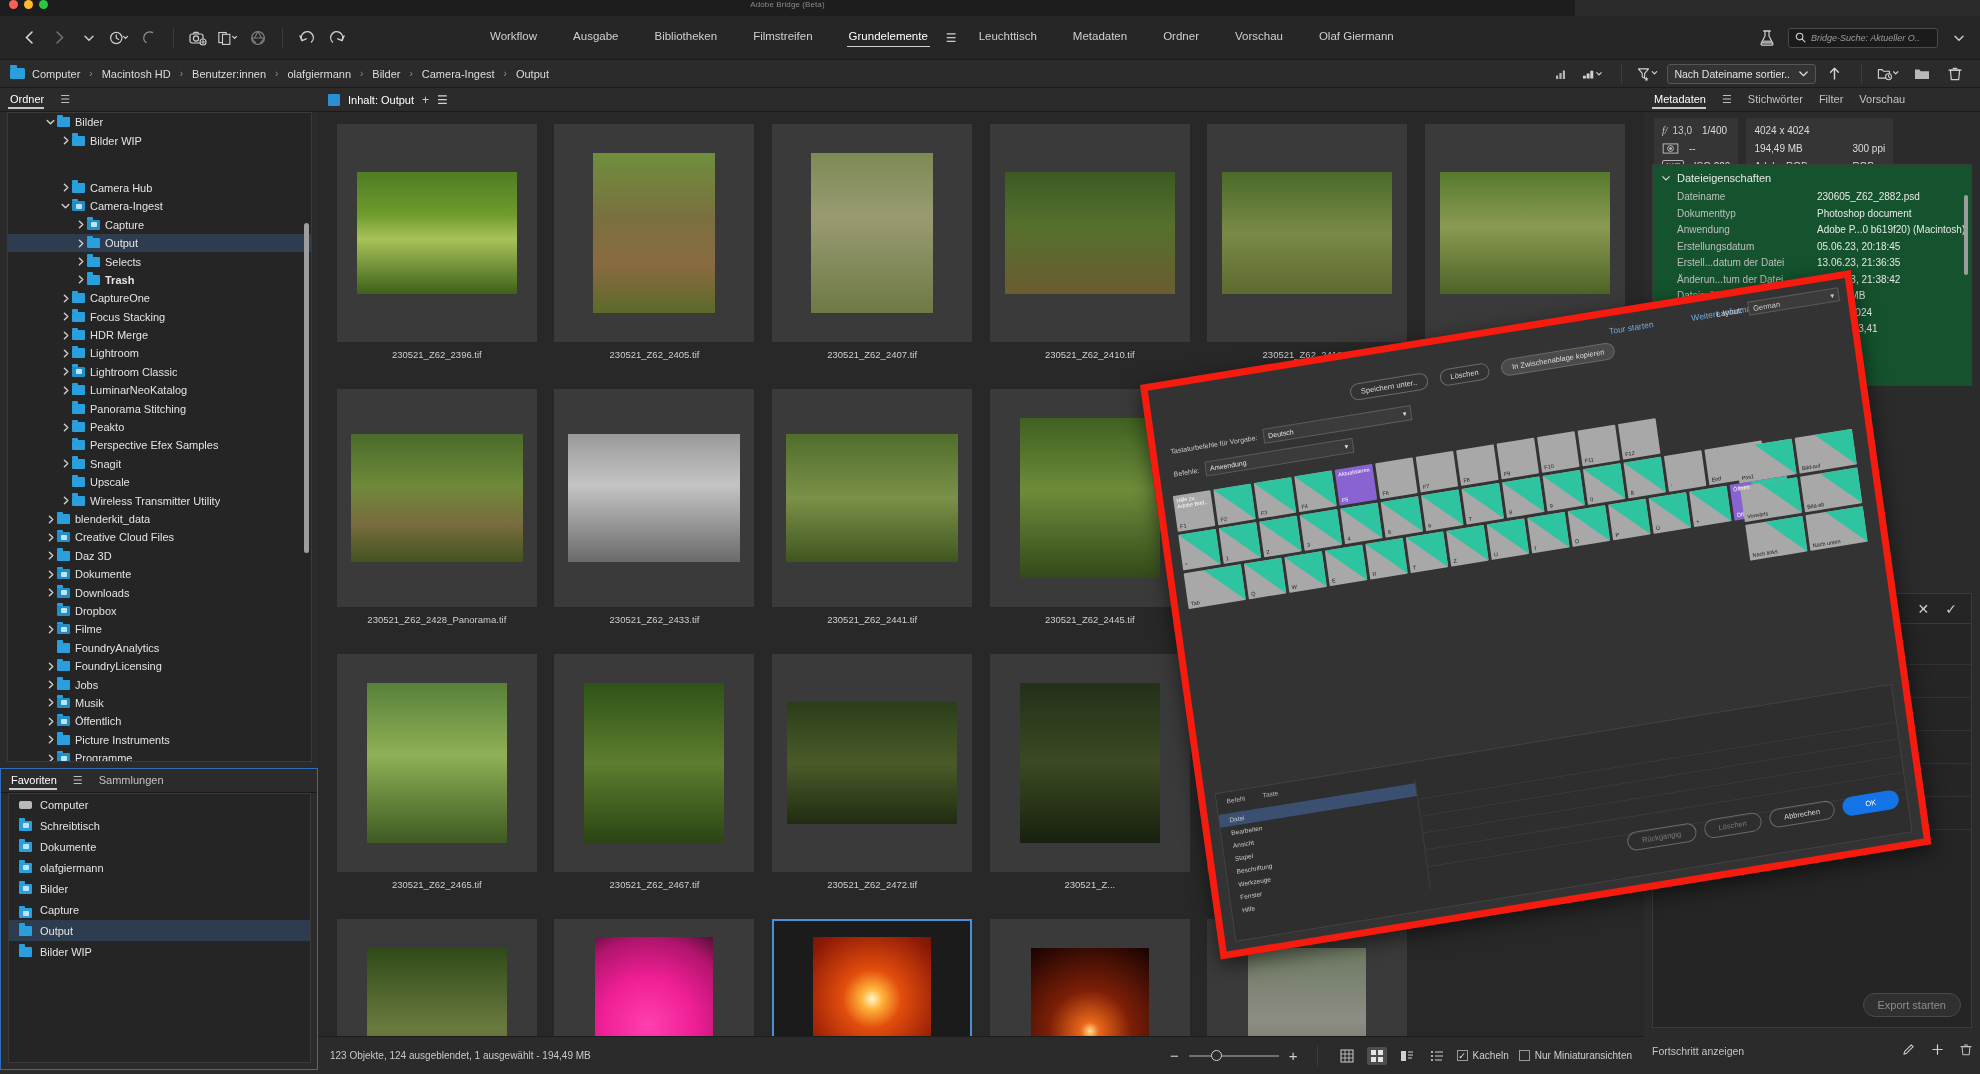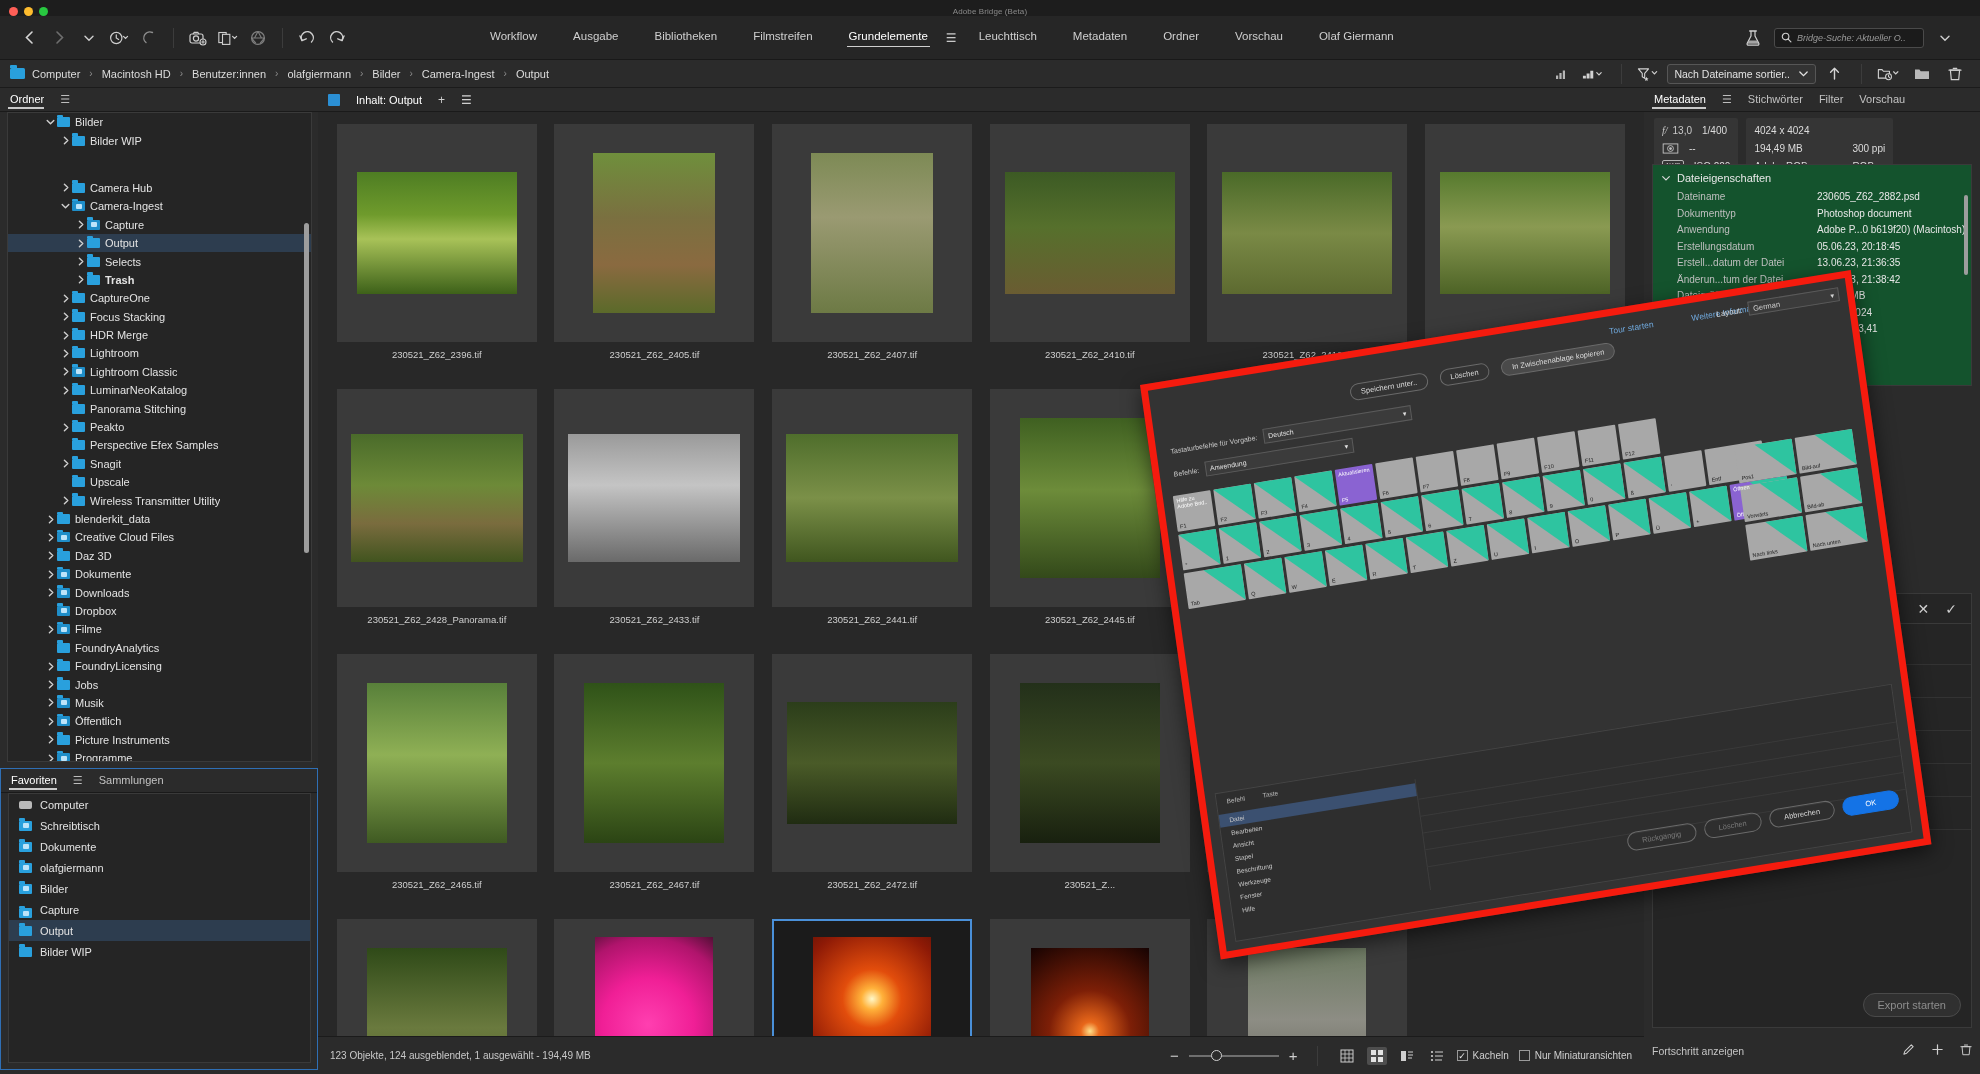--- a/index.html
+++ b/index.html
@@ -8,22 +8,22 @@
     background: #1e1e1e;
     font-family: "Liberation Sans", sans-serif;
     color: #d4d4d4;
     overflow: hidden;
     -webkit-font-smoothing: antialiased;
   }
   .app { position: relative; width: 1980px; height: 1074px; background: #2b2b2b; }
 
   
   .titlebar {
-    position: absolute; left:0; top:0; width:1980px; height:16px;
-    background:#1d1d1d; display:flex; align-items:flex-end;
+    position: absolute; left:0; top:0; width:1575px; height:16px;
+    background:#1d1d1d; display:flex; align-items:flex-start;
   }
   .traffic { display:flex; gap:6px; padding-left:9px; align-items:center;}
   .tl { width:9px; height:9px; border-radius:50%; }
   .tl.r{background:#ff5f57} .tl.y{background:#febc2e} .tl.g{background:#28c840}
   .wintitle {
     position:absolute; left:0; right:0; text-align:center;
     font-size:8px; color:#8a8a8a; letter-spacing:.1px;
   }
 
   
@@ -45,21 +45,21 @@
   .wsitem {
     font-size:11.5px; color:#cfcfcf; padding:4px 18px 7px 18px; cursor:pointer;
     white-space:nowrap; position:relative;
   }
   .wsitem.active { color:#ffffff; }
   .wsitem.active:after {
     content:""; position:absolute; left:16px; right:16px; bottom:2px; height:1.5px; background:#cfcfcf;
   }
   .ws-hamb { color:#c9c9c9; font-size:12px; padding:0 4px 0 0; cursor:pointer; }
 
-  .topright { margin-left:auto; display:flex; align-items:center; padding-right:20px; gap:6px; }
+  .topright { margin-left:auto; display:flex; align-items:center; padding-right:6px; gap:6px; }
   .searchbox {
     width:150px; height:20px; border:1px solid #4a4a4a; border-radius:3px;
     background:#1b1b1b; display:flex; align-items:center; padding:0 6px; gap:5px;
   }
   .searchbox .ph { font-size:9px; color:#9a9a9a; font-style:italic; white-space:nowrap; overflow:hidden;}
 
   
   .pathbar {
     position:absolute; left:0; top:60px; width:1980px; height:28px;
     background:#2b2b2b; border-bottom:1px solid #1b1b1b;
@@ -124,21 +124,21 @@
   .frow.sel { background:#2d3d4f; }
   .fico { width:13px; height:10px; background:#29a0dd; border-radius:1px; margin-right:8px; flex:none; position:relative;}
   .fico:before{content:"";position:absolute;left:0;top:-2.5px;width:6px;height:2.5px;background:#29a0dd;border-radius:1px 1px 0 0;}
   .fico.mono { background:#b9b9b9; height:8px; border-radius:2px;}
   .fico.mono:before{display:none;}
   .fico.doc:after,.fico.home:after,.fico.pics:after,.fico.cap:after{
     content:"";position:absolute;left:3.5px;top:2.5px;width:6px;height:5px;background:#bde4fa;border-radius:1px;}
 
   
   .center { position:absolute; left:318px; top:88px; right:336px; bottom:0; background:#282828; }
-  .content-head { height:24px; display:flex; align-items:center; padding-left:10px; gap:16px; background:#2b2b2b; border-bottom:1px solid #1a1a1a;}
+  .content-head { height:24px; display:flex; align-items:center; padding-left:10px; gap:8px; background:#2b2b2b; border-bottom:1px solid #1a1a1a;}
   .cbox { width:12px; height:12px; background:#2b8fd4; border-radius:1px; }
   .chead-title { font-size:11px; color:#ffffff; }
   .cplus, .chamb { font-size:12px; color:#d0d0d0; cursor:pointer; }
 
   .grid {
     position:absolute; left:0; right:0; top:24px; bottom:38px;
     display:grid; grid-template-columns:repeat(6, 1fr); grid-auto-rows:265px;
     padding:8px 10px 0 10px; gap:0px; overflow:hidden; background:#282828;
   }
   .cell { position:relative; display:flex; flex-direction:column; align-items:center; padding-top:4px;}

